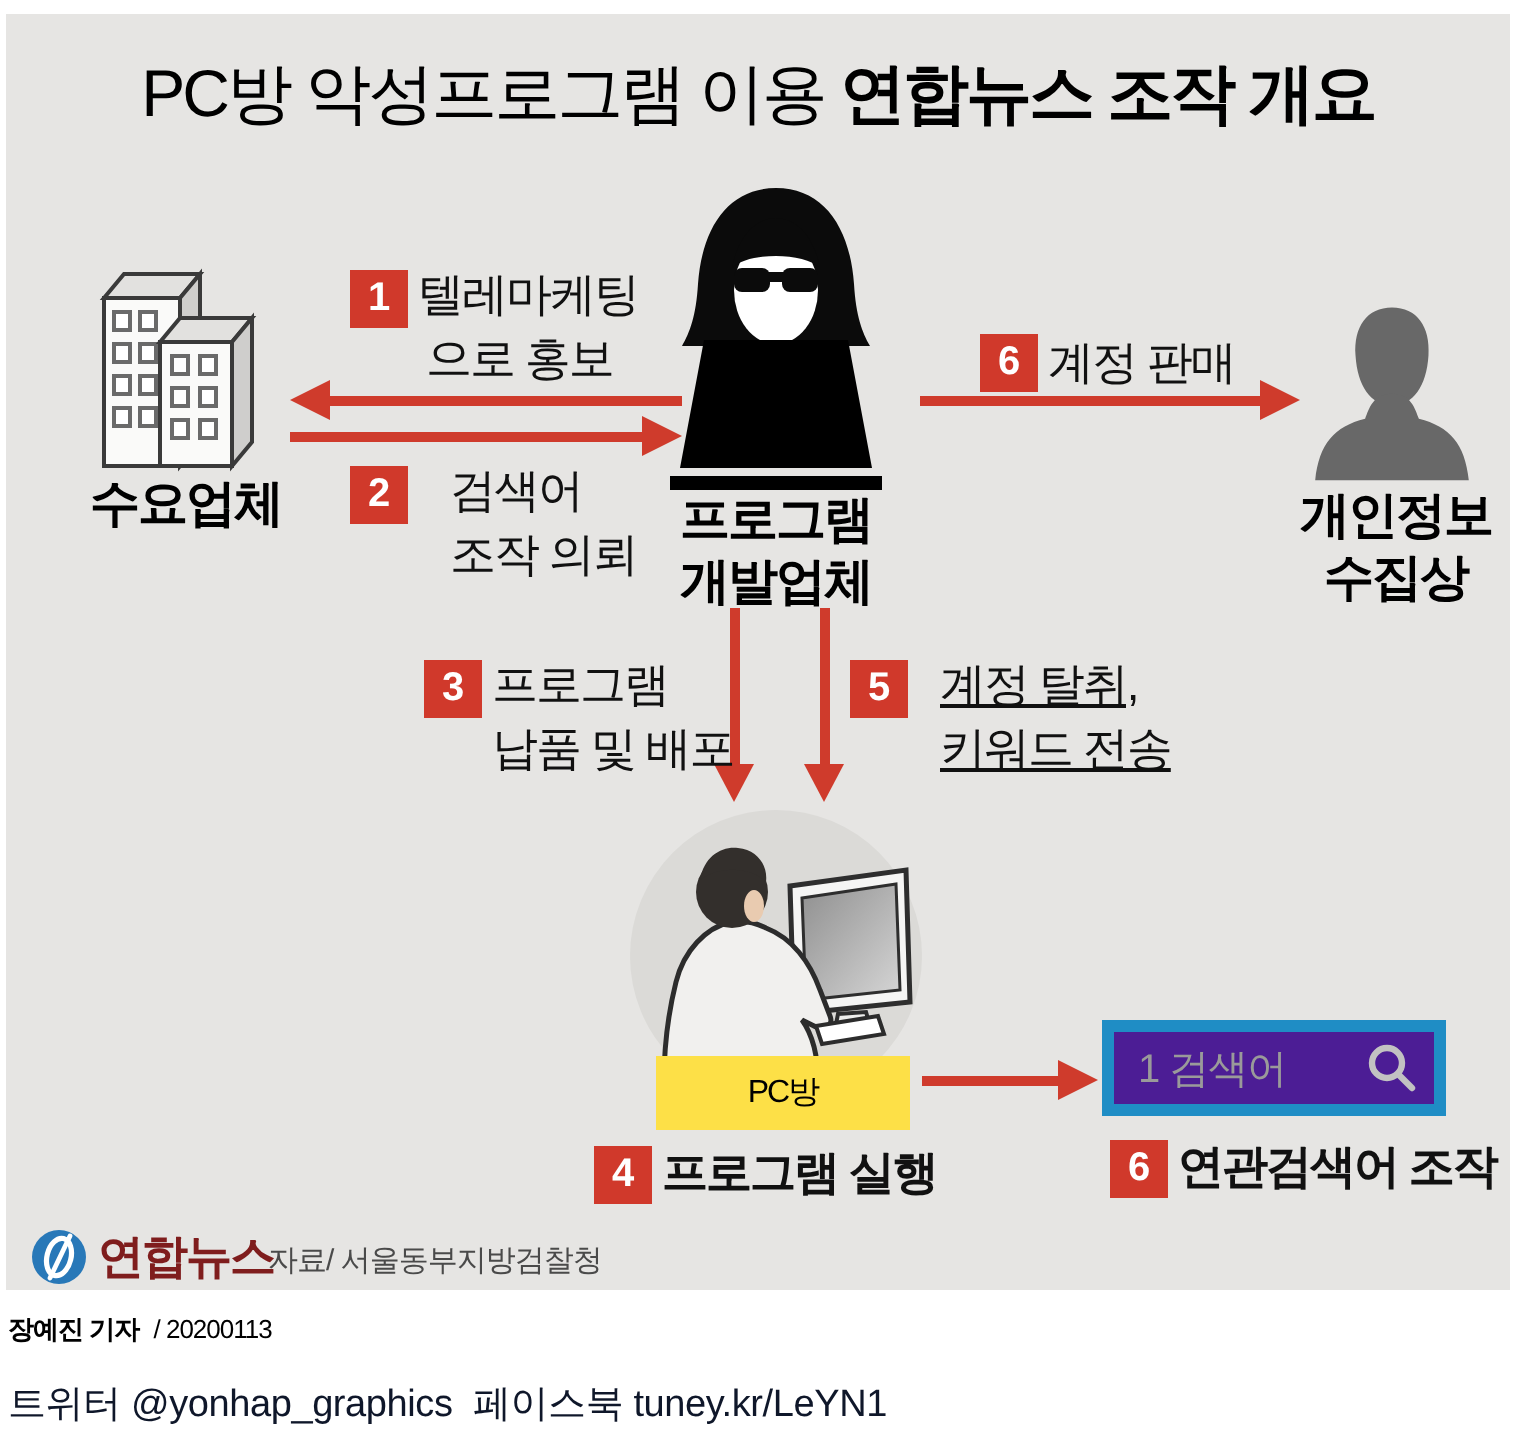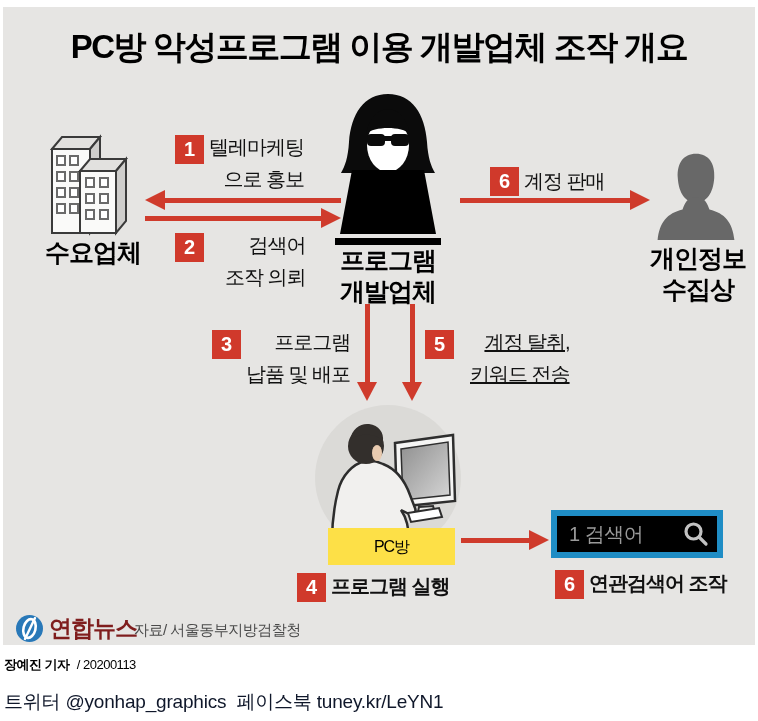--- a/index.html
+++ b/index.html
@@ -5,30 +5,30 @@
   * { margin:0; padding:0; box-sizing:border-box; }
   html,body { width:758px; height:721px; }
   body { font-family:"Liberation Sans","DejaVu Sans",sans-serif; background:#ffffff; }
   #stage { position:relative; width:758px; height:721px; background:#ffffff; overflow:hidden; }
 
   
   .card { position:absolute; left:3px; top:7px; width:752px; height:638px; background:#e6e5e3; }
 
   .title { position:absolute; left:0; top:18px; width:100%; text-align:center;
            font-size:33px; letter-spacing:-1.5px; color:#000; white-space:nowrap; }
-  .title .t-reg { font-weight:700; }
+  .title .t-reg { font-weight:400; }
   .title .t-bold { font-weight:700; }
 
   
   .badge { position:absolute; width:29px; height:29px; background:#d0392b; color:#fff;
            font-size:20px; font-weight:700; text-align:center; line-height:29px; }
 
   
-  .step-text { position:absolute; font-size:20px; line-height:32px; color:#111;
-               letter-spacing:-1px; white-space:nowrap;text-align:right; }
+  .step-text { position:absolute; font-size:23px; line-height:32px; color:#111;
+               letter-spacing:-1px; white-space:nowrap; }
   .step-text.bold { font-weight:700; }
 
   
   .node-label { position:absolute; font-size:25px; font-weight:700; line-height:31px;
                 color:#000; text-align:center; letter-spacing:-1px; }
 
   
   .arrow-h { position:absolute; height:5px; background:#cf3b2c; }
   .arrow-h.head-left::before { content:""; position:absolute; left:-20px; top:-8px;
       border:10px solid transparent; border-right:20px solid #cf3b2c; border-left:none; }
@@ -38,21 +38,21 @@
   .arrow-v.head-down::after { content:""; position:absolute; bottom:-19px; left:-8px;
       border:10px solid transparent; border-top:19px solid #cf3b2c; border-bottom:none; }
 
   
   .pc-box { position:absolute; left:325px; top:521px; width:127px; height:37px; background:#fde047;
             text-align:center; font-size:16px; font-weight:400; line-height:37px; letter-spacing:-1px; }
 
   
   .search-box { position:absolute; left:548px; top:503px; width:172px; height:48px;
                 background:#1f8dc5; padding:6px; }
-  .search-inner { width:100%; height:100%; background:#000000; display:flex; align-items:center;
+  .search-inner { width:100%; height:100%; background:#4c1d95; display:flex; align-items:center;
                   padding:0 8px 0 12px; }
   .search-text { flex:1; font-size:20px; color:#9a9a9a; letter-spacing:-0.5px; }
 
   
   .logo-wrap { position:absolute; left:12px; top:606px; display:flex; align-items:center; }
   .logo-text { font-size:23px; font-weight:700; color:#7f1d1d; letter-spacing:-1px; margin-left:5px; }
   .source-text { position:absolute; left:131px; top:614px; font-size:15px; color:#4a4a4a; letter-spacing:-0.5px; }
 
   
   .byline { position:absolute; left:4px; top:656px; font-size:13px; color:#000; letter-spacing:-0.5px; }
@@ -62,21 +62,21 @@
 
   svg { display:block; }
 </style>
 </head>
 <body>
 
 <div id="stage">
   <div class="card">
 
     <div class="title">
-      <span class="t-reg">PC방 악성프로그램 이용 </span><span class="t-bold">개발업체 조작 개요</span>
+      <span class="t-reg">PC방 악성프로그램 이용 </span><span class="t-bold">연합뉴스 조작 개요</span>
     </div>
 
     <div style="position:absolute;left:37px;top:122px;">
       <svg width="110" height="112" viewBox="0 0 110 112">
 
         <polygon points="12,20 22,8 60,8 50,20" fill="#e2e1df" stroke="#3a3a3a" stroke-width="2"></polygon>
         <polygon points="50,20 60,8 60,92 50,104" fill="#cfcecc" stroke="#3a3a3a" stroke-width="2"></polygon>
         <rect x="12" y="20" width="38" height="84" fill="#fafaf9" stroke="#3a3a3a" stroke-width="2"></rect>
         <g fill="#ffffff" stroke="#6a6a6a" stroke-width="2">
           <rect x="17" y="27" width="8" height="9"></rect>

